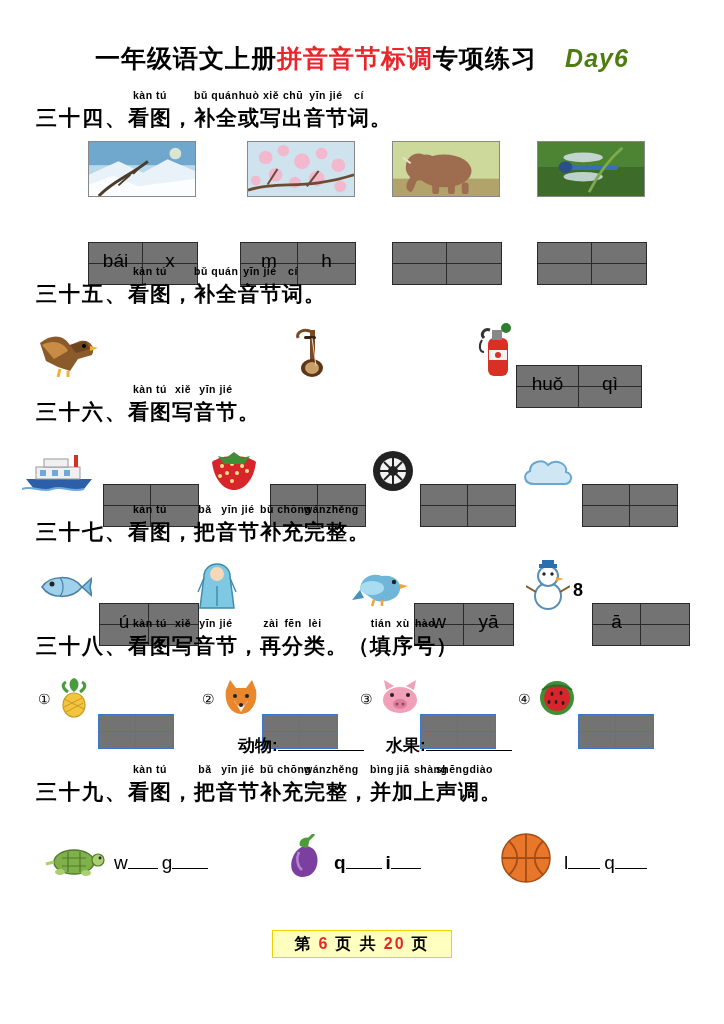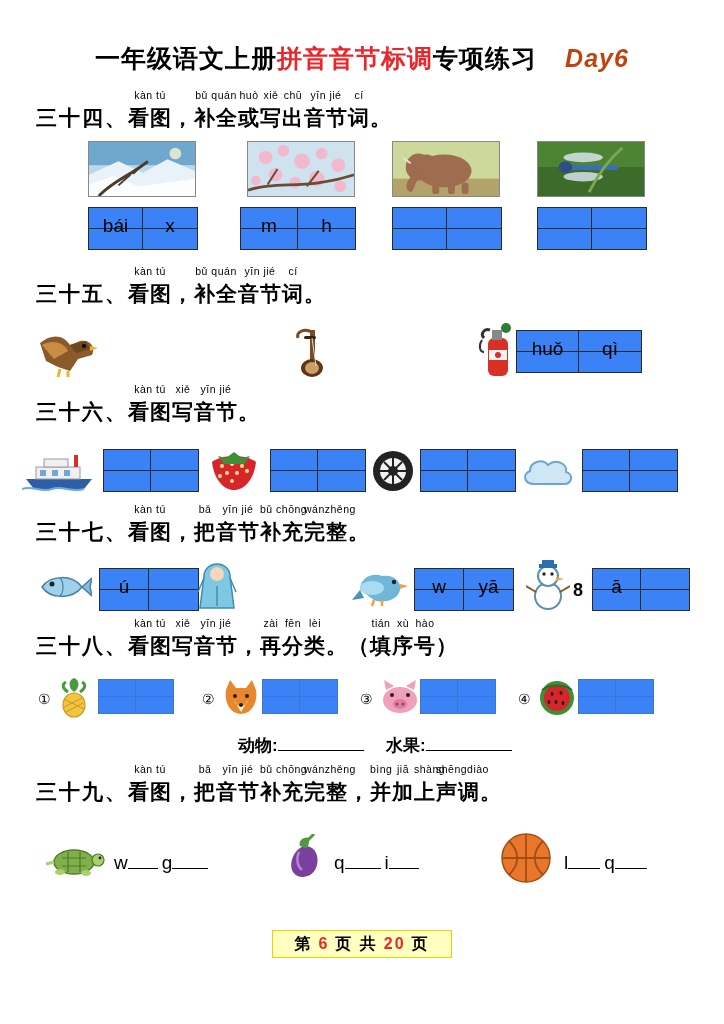--- a/index.html
+++ b/index.html
@@ -32,21 +32,21 @@
   }
   .title-row span {
     font-family: "Liberation Sans", sans-serif;
     font-weight: bold;
     font-size: 25px;
     letter-spacing: 1px;
   }
   .title-black { color: #000; }
   .title-red { color: #e8262b; }
   .title-day {
-    color: #c2410c;
+    color: #4d7c0f;
     font-style: italic;
     font-size: 24px;
     margin-left: 28px;
   }
 
   
   .section {
     position: absolute;
     left: 36px;
   }
@@ -73,33 +73,34 @@
     font-size: 21px;
     letter-spacing: 1px;
   }
   .ruby > .rt {
     position: absolute;
     left: 0;
     right: 0;
     top: -15px;
     text-align: center;
     font-family: "Liberation Sans", sans-serif;
-    font-weight: normal;
+    font-weight: bold;
     font-size: 10.5px;
     letter-spacing: 0.5px;
     white-space: nowrap;
   }
 
   
   .grid {
     display: inline-block;
     vertical-align: middle;
     border: 1px solid #2a2a2a;
     box-sizing: border-box;
-    background: #3b82f6;
+    background: #737373;
+    margin-top: 35px;
   }
   .grid .row {
     display: flex;
     box-sizing: border-box;
   }
   .grid .row.top { border-bottom: 1px solid #2a2a2a; }
   .grid .cell {
     box-sizing: border-box;
     position: relative;
     border-right: 1px solid #2a2a2a;
@@ -724,21 +725,21 @@
   </div>
 
   <div class="icon" style="left:286px; top:834px; width:38px; height:48px;">
     <svg viewBox="0 0 38 48" width="38" height="48">
       <path d="M19 12 C30 12 34 24 30 34 C26 44 12 46 7 38 C2 30 8 14 19 12 Z" fill="#7b3fa0"></path>
       <path d="M13 18 C10 24 11 32 16 36" stroke="#b285cf" stroke-width="2.5" fill="none"></path>
       <path d="M14 12 C12 6 18 2 24 4 C22 8 24 12 20 14 Z" fill="#4f9b3c"></path>
       <path d="M22 6 L28 0" stroke="#4f9b3c" stroke-width="3"></path>
     </svg>
   </div>
-  <div class="abs" style="left:334px; top:852px;">
+  <div class="abs" style="left:334px; top:852px;font-weight:bold;">
     <span class="letter">q</span><span class="blank-line" style="width:36px;"></span>&nbsp;<span class="letter">i</span><span class="blank-line" style="width:30px;"></span>
   </div>
 
   <div class="icon" style="left:500px; top:832px; width:52px; height:52px;">
     <svg viewBox="0 0 52 52" width="52" height="52">
       <circle cx="26" cy="26" r="24" fill="#e8762b" stroke="#a34e14" stroke-width="1.5"></circle>
       <g stroke="#a34e14" stroke-width="1.8" fill="none">
         <line x1="2" y1="26" x2="50" y2="26"></line>
         <line x1="26" y1="2" x2="26" y2="50"></line>
         <path d="M9 9 C20 20 20 32 9 43"></path>

